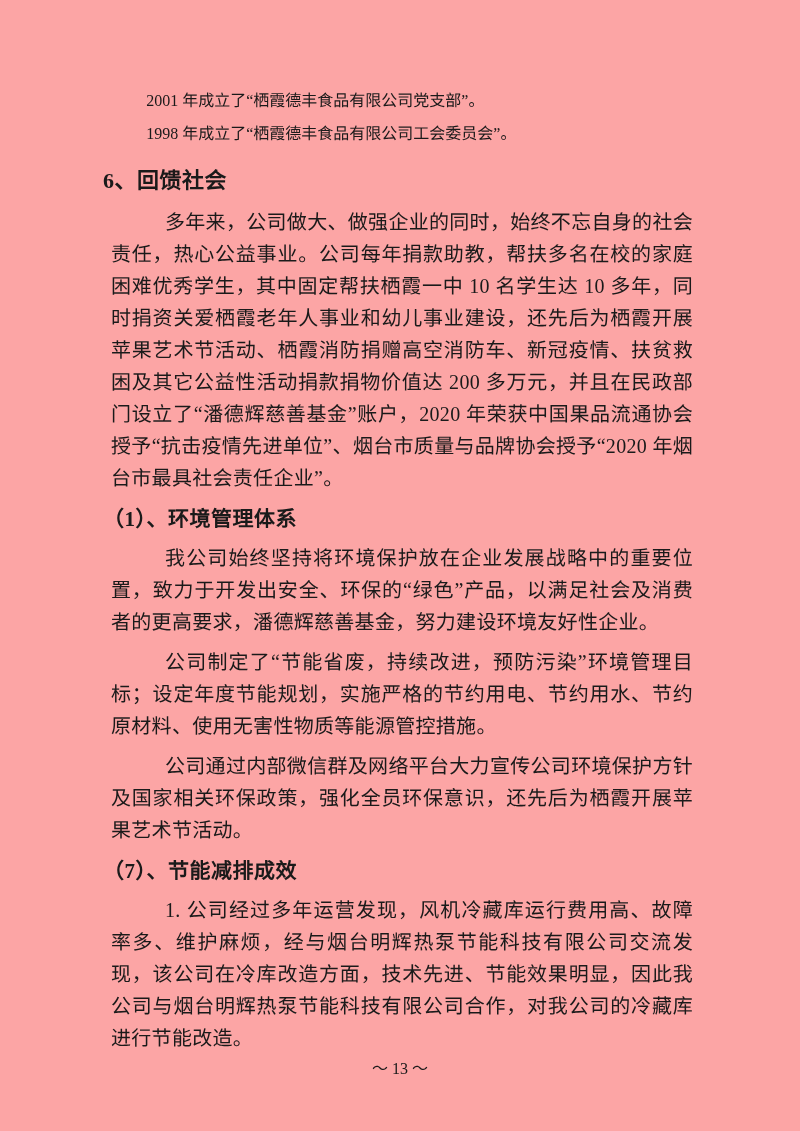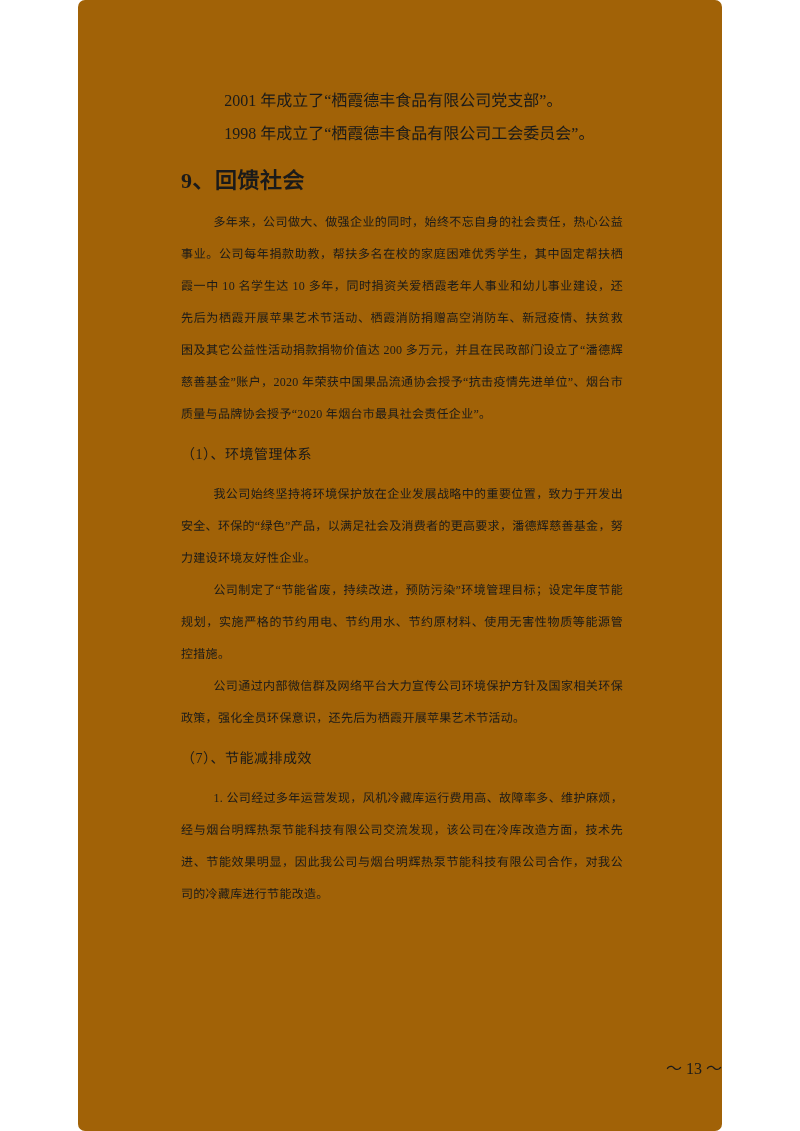--- a/index.html
+++ b/index.html
@@ -2,82 +2,81 @@
 <html lang="zh-CN"><head>
 <meta charset="utf-8">
 <style>
   html, body {
     margin: 0;
     padding: 0;
     background: #ffffff;
   }
   .page {
     position: relative;
-    width: 644px;
+    width: 800px;
     height: 1131px;
     margin: 0 auto;
-    background: #a16207;
+    background: #fca5a5;
     color: #1a1a1a;
     font-family: "Liberation Serif", "DejaVu Serif", serif;
     box-sizing: border-box;
     padding: 84px 99px 0 103px;
     overflow: hidden;
-    border-radius: 7px;
   }
   .body-par {
-    font-size: 12px;
+    font-size: 20px;
     line-height: 32px;
-    margin: 0;
+    margin: 8px;
     text-indent: 2.7em;
     text-align: justify;
     letter-spacing: 0.3px;
   }
   .intro-line {
     font-size: 16px;
     line-height: 33px;
     margin: 0;
     text-indent: 2.7em;
   }
   .h-section {
     font-size: 22px;
     font-weight: bold;
     margin: 16px 0 10px 0;
     line-height: 30px;
     letter-spacing: 0.5px;
   }
   .h-sub {
-    font-size: 14px;
-    font-weight: normal;
+    font-size: 21px;
+    font-weight: bold;
     margin: 10px 0 8px 0;
     line-height: 30px;
     letter-spacing: 0.5px;
   }
   .p-gap {
     margin-top: 6px;
   }
   .footer {
     position: absolute;
     bottom: 52px;
     left: 0;
     width: 100%;
-    text-align: right;
+    text-align: center;
     font-size: 16px;
     color: #1a1a1a;
   }
 </style>
 </head>
 <body>
 
 <div class="page">
 
   <p class="intro-line">2001 年成立了“栖霞德丰食品有限公司党支部”。</p>
 
   <p class="intro-line">1998 年成立了“栖霞德丰食品有限公司工会委员会”。</p>
 
-  <h2 class="h-section">9、回馈社会</h2>
+  <h2 class="h-section">6、回馈社会</h2>
 
   <p class="body-par">多年来，公司做大、做强企业的同时，始终不忘自身的社会责任，热心公益事业。公司每年捐款助教，帮扶多名在校的家庭困难优秀学生，其中固定帮扶栖霞一中 10 名学生达 10 多年，同时捐资关爱栖霞老年人事业和幼儿事业建设，还先后为栖霞开展苹果艺术节活动、栖霞消防捐赠高空消防车、新冠疫情、扶贫救困及其它公益性活动捐款捐物价值达 200 多万元，并且在民政部门设立了“潘德辉慈善基金”账户，2020 年荣获中国果品流通协会授予“抗击疫情先进单位”、烟台市质量与品牌协会授予“2020 年烟台市最具社会责任企业”。</p>
 
 
   <h3 class="h-sub">（1）、环境管理体系</h3>
 
   <p class="body-par">我公司始终坚持将环境保护放在企业发展战略中的重要位置，致力于开发出安全、环保的“绿色”产品，以满足社会及消费者的更高要求，潘德辉慈善基金，努力建设环境友好性企业。</p>
 
   <p class="body-par">公司制定了“节能省废，持续改进，预防污染”环境管理目标；设定年度节能规划，实施严格的节约用电、节约用水、节约原材料、使用无害性物质等能源管控措施。</p>
 

